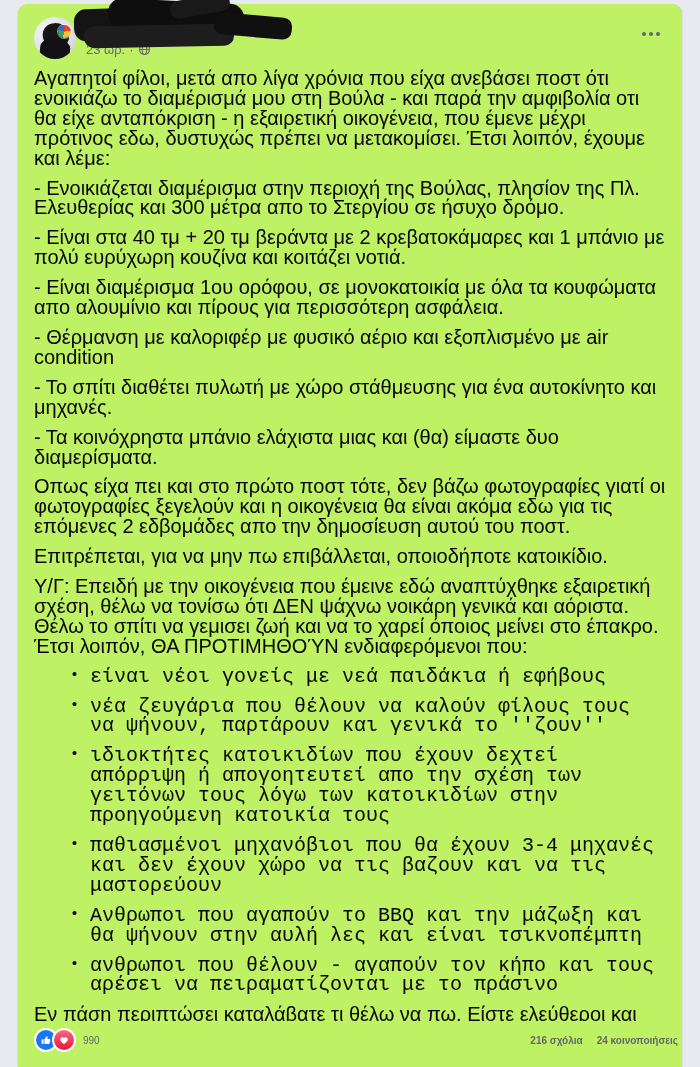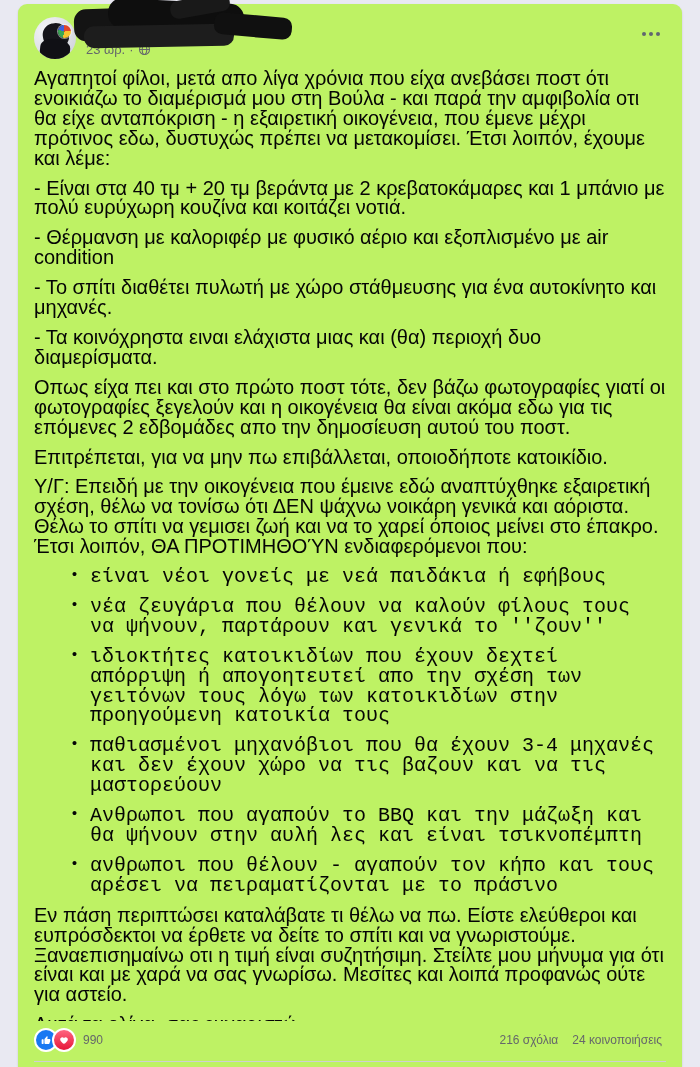--- a/index.html
+++ b/index.html
@@ -44,31 +44,31 @@
   .post-body{
     padding:10px 16px 0 16px;max-height:952px;overflow:hidden;
     font-size:20px;line-height:19.9px;color:#050505;
   }
   .post-body p{margin:0 0 10px 0;}
   .post-body ul{list-style:none;margin:2px 0 10px 0;padding:0 0 0 56px;font-family:Liberation Mono, monospace;}
   .post-body li{position:relative;margin-bottom:10px;}
   .post-body li::before{content:"•";position:absolute;left:-20px;top:-1px;font-size:15px;color:#050505;}
   
   .footer{
-    position:absolute;left:16px;right:20px;top:1022px;height:28px;
+    position:absolute;left:16px;right:4px;top:1022px;height:28px;
     display:flex;align-items:center;justify-content:space-between;
-    font-size:12px;color:#65676b;
+    font-size:10px;color:#65676b;
   }
   .reactions{display:flex;align-items:center;cursor:pointer;}
   .rx{width:20px;height:20px;border-radius:50%;display:flex;align-items:center;justify-content:center;border:2px solid #fff;box-sizing:content-box;}
   .rx.like{background:#1878f2;z-index:1;}
   .rx.love{background:linear-gradient(#ff6680,#e61739);margin-left:-6px;z-index:2;}
   .rx svg{display:block;}
   .rx-count{margin-left:7px;}
-  .counts{display:flex;gap:14px;}
+  .counts{display:flex;gap:14px;font-weight:bold;}
   .counts span{cursor:pointer;}
   .divider{position:absolute;left:16px;right:16px;top:1057px;height:1px;background:#ced0d4;}
 </style>
 </head>
 <body style="background: rgb(233, 233, 242);">
 
 <div class="card">
 
   <div class="header">
     <div class="avatar">
@@ -99,24 +99,26 @@
     </div>
     <div class="menu" title="">
       <i></i>
       <i></i>
       <i></i>
     </div>
   </div>
 
   <div class="post-body">
     <p>Αγαπητοί φίλοι, μετά απο λίγα χρόνια που είχα ανεβάσει ποστ ότι ενοικιάζω το διαμέρισμά μου στη Βούλα - και παρά την αμφιβολία οτι θα είχε ανταπόκριση - η εξαιρετική οικογένεια, που έμενε μέχρι πρότινος εδω, δυστυχώς πρέπει να μετακομίσει. Έτσι λοιπόν, έχουμε και λέμε:</p>
+    <p>- Ενοικιάζεται διαμέρισμα στην περιοχή της Βούλας, πλησίον της Πλ. Ελευθερίας και 300 μέτρα απο το Στεργίου σε ήσυχο δρόμο.</p>
     <p>- Είναι στα 40 τμ + 20 τμ βεράντα με 2 κρεβατοκάμαρες και 1 μπάνιο με πολύ ευρύχωρη κουζίνα και κοιτάζει νοτιά.</p>
+    <p>- Είναι διαμέρισμα 1ου ορόφου, σε μονοκατοικία με όλα τα κουφώματα απο αλουμίνιο και πίρους για περισσότερη ασφάλεια.</p>
     <p>- Θέρμανση με καλοριφέρ με φυσικό αέριο και εξοπλισμένο με air condition</p>
     <p>- Το σπίτι διαθέτει πυλωτή με χώρο στάθμευσης για ένα αυτοκίνητο και μηχανές.</p>
-    <p>- Τα κοινόχρηστα ειναι ελάχιστα μιας και (θα) περιοχή δυο διαμερίσματα.</p>
+    <p>- Τα κοινόχρηστα μπάνιο ελάχιστα μιας και (θα) είμαστε δυο διαμερίσματα.</p>
     <p>Οπως είχα πει και στο πρώτο ποστ τότε, δεν βάζω φωτογραφίες γιατί οι φωτογραφίες ξεγελούν και η οικογένεια θα είναι ακόμα εδω για τις επόμενες 2 εδβομάδες απο την δημοσίευση αυτού του ποστ.</p>
     <p>Επιτρέπεται, για να μην πω επιβάλλεται, οποιοδήποτε κατοικίδιο.</p>
     <p>Υ/Γ: Επειδή με την οικογένεια που έμεινε εδώ αναπτύχθηκε εξαιρετική σχέση, θέλω να τονίσω ότι ΔΕΝ ψάχνω νοικάρη γενικά και αόριστα. Θέλω το σπίτι να γεμισει ζωή και να το χαρεί όποιος μείνει στο έπακρο. Έτσι λοιπόν, ΘΑ ΠΡΟΤΙΜΗΘΟΎΝ ενδιαφερόμενοι που:</p>
     <ul>
       <li>είναι νέοι γονείς με νεά παιδάκια ή εφήβους</li>
       <li>νέα ζευγάρια που θέλουν να καλούν φίλους τους να ψήνουν, παρτάρουν και γενικά το ''ζουν''</li>
       <li>ιδιοκτήτες κατοικιδίων που έχουν δεχτεί απόρριψη ή απογοητευτεί απο την σχέση των γειτόνων τους λόγω των κατοικιδίων στην προηγούμενη κατοικία τους</li>
       <li>παθιασμένοι μηχανόβιοι που θα έχουν 3-4 μηχανές και δεν έχουν χώρο να τις βαζουν και να τις μαστορεύουν</li>
       <li>Ανθρωποι που αγαπούν το BBQ και την μάζωξη και θα ψήνουν στην αυλή λες και είναι τσικνοπέμπτη</li>
       <li>ανθρωποι που θέλουν - αγαπούν τον κήπο και τους αρέσει να πειραματίζονται με το πράσινο</li>

